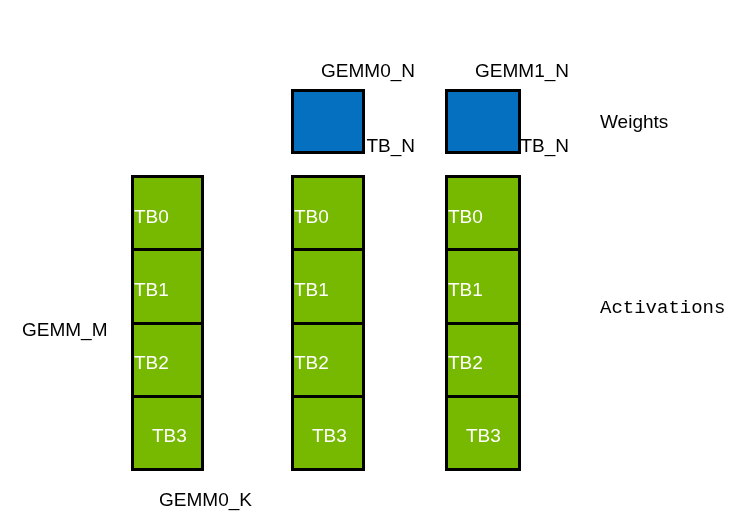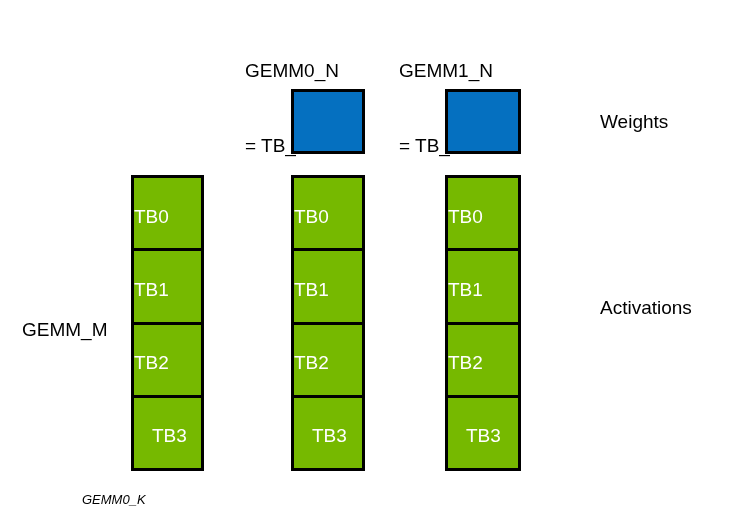--- a/index.html
+++ b/index.html
@@ -22,39 +22,38 @@
   
   .label {
     position: absolute;
     color: #000000;
     font-family: "Liberation Sans", sans-serif;
     font-size: 19px;
     line-height: 24px;
     white-space: pre;
   }
   .label.center {
-    text-align: left;
+    text-align: right;
   }
 
   .top-label {
     width: 170px;
     font-size: 19px;
     line-height: 25px;
   }
   .top-label .l1 { display: block; }
   .top-label .l2 { display: block; }
 
   .side-label {
     font-size: 19px;
   }
 
   .bottom-label {
     width: 170px;
-    font-size: 13px;
-    font-style: italic;
+    font-size: 19px;
   }
 
   
   .weight-box {
     position: absolute;
     box-sizing: border-box;
     border: 3px solid #000000;
   }
 
   .act-column {
@@ -147,18 +146,18 @@
     <div class="act-cell">
       <span class="act-cell-label">TB2</span>
     </div>
     <div class="act-cell">
       <span class="act-cell-label">TB3</span>
     </div>
   </div>
 
   <div class="label side-label" style="left:22px; top:310px;margin-top:8px;">GEMM_M</div>
 
-  <div class="label side-label" style="left:600px; top:296px;">Activations</div>
+  <div class="label side-label" style="left:600px; top:296px;font-family:Liberation Mono, monospace;">Activations</div>
 
   <div class="label center bottom-label" style="left:82px; top:488px;">GEMM0_K</div>
 
 
 </div>
 
 </body></html>

